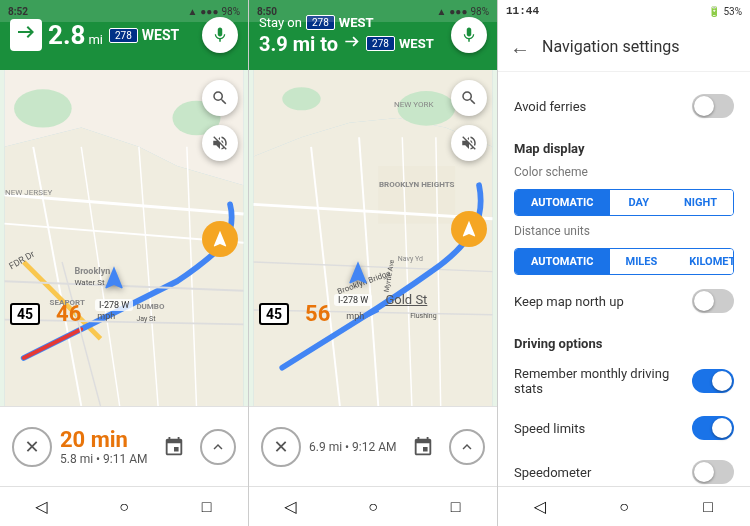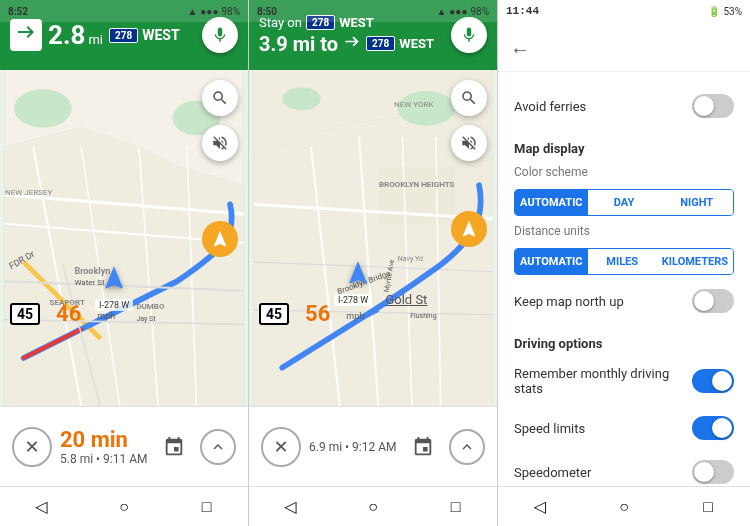--- a/index.html
+++ b/index.html
@@ -46,21 +46,21 @@
       display: flex;
       align-items: center;
       justify-content: center;
       flex-shrink: 0;
     }
 
     .interstate-badge {
       background: #003087;
       color: white;
       font-size: 10px;
-      font-weight: bold;
+      font-weight: normal;
       padding: 1px 5px;
       border-radius: 2px;
       display: inline-block;
       border: 1.5px solid white;
     }
 
     .header-distance {
       color: white;
       font-size: 26px;
       font-weight: bold;
@@ -387,21 +387,21 @@
     .segmented-control {
       display: flex;
       margin: 4px 16px;
       border: 1px solid #1a73e8;
       border-radius: 4px;
       overflow: hidden;
     }
 
     .seg-btn {
       flex: 1;
-      padding: 6px 5px;
+      padding: 6px 16px;
       text-align: center;
       font-size: 11px;
       font-weight: bold;
       cursor: pointer;
     }
 
     .seg-btn.active {
       background: #1a73e8;
       color: white;
     }
@@ -701,20 +701,21 @@
   <div class="settings-status-bar">
     <span style="font-size:11px;font-weight:bold;color:#333;font-family:Liberation Mono, monospace;">11:44</span>
     <div style="display:flex;align-items:center;gap:3px;font-size:10px;color:#333;">
       <span>🔋</span>
       <span>53%</span>
     </div>
   </div>
 
   <div class="settings-header">
     <span class="back-arrow">←</span>
+    <span class="settings-title">Navigation settings</span>
   </div>
 
   <div class="settings-content">
 
     <div class="settings-row">
       <span class="settings-row-label">Avoid ferries</span>
       <div class="toggle-track off">
         <div class="toggle-thumb"></div>
       </div>
     </div>

